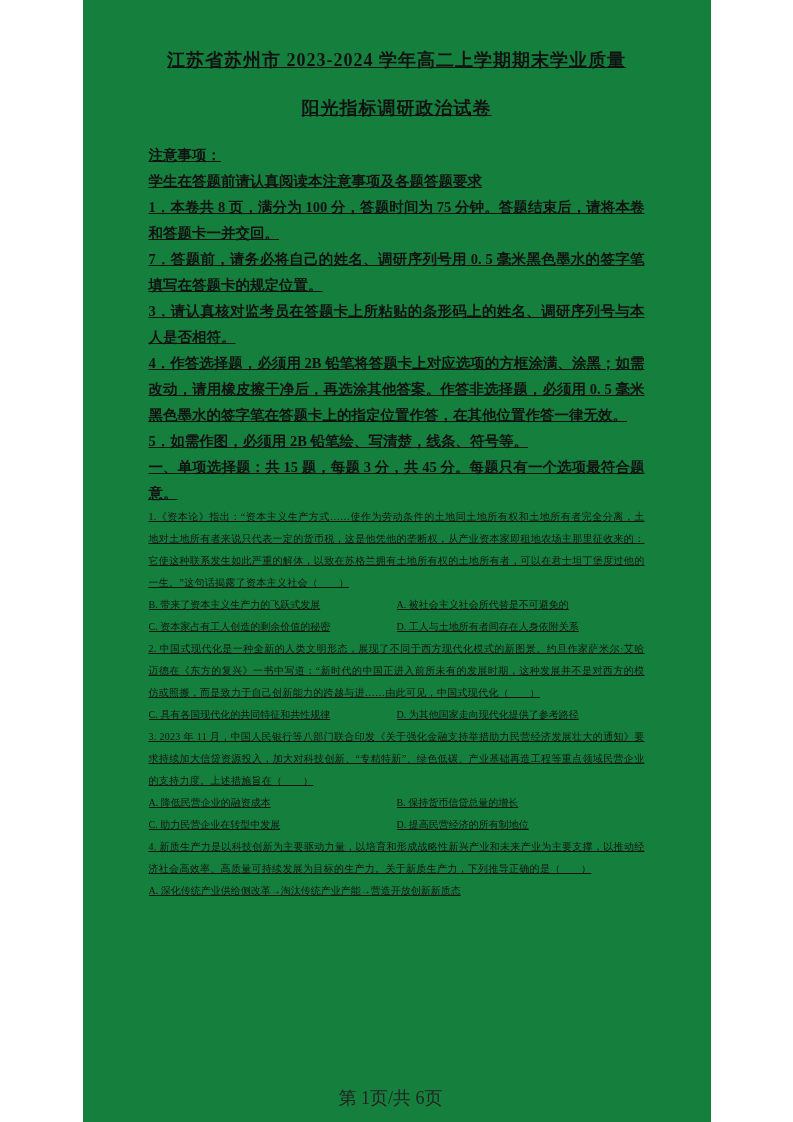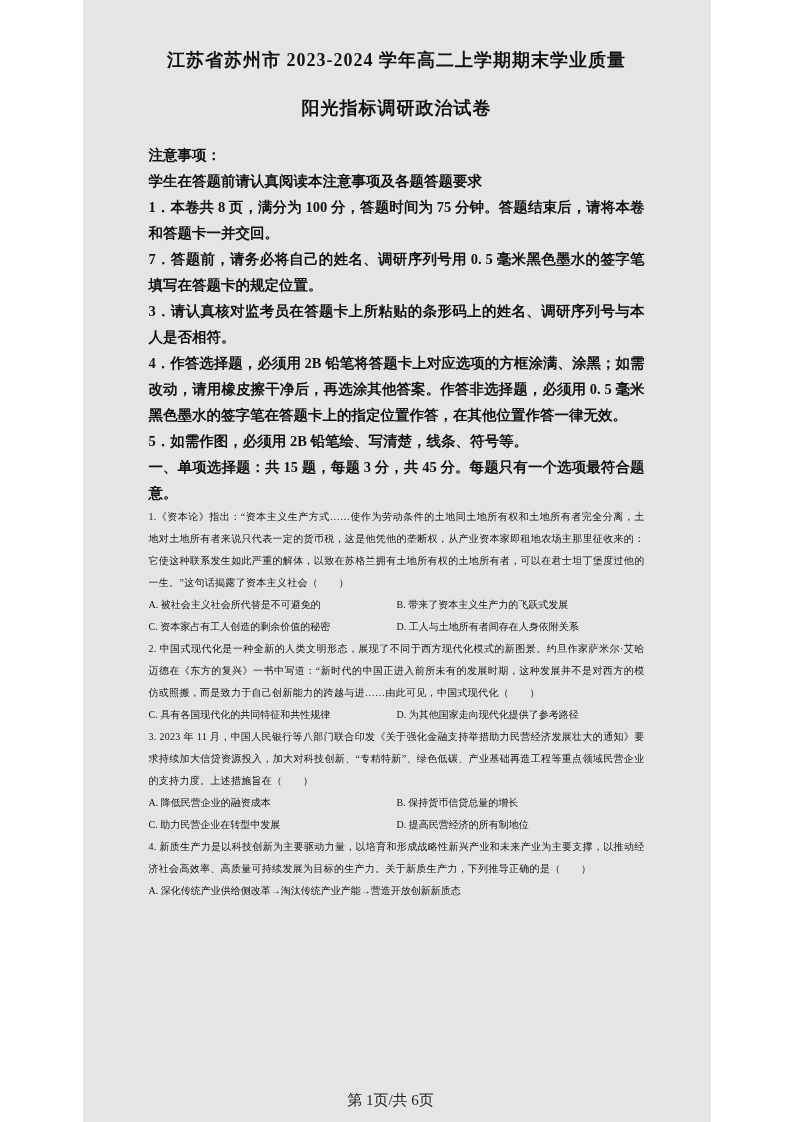--- a/index.html
+++ b/index.html
@@ -7,24 +7,25 @@
     padding: 0;
     background: #ffffff;
   }
   .page {
     position: relative;
     width: 628px;
     height: 1122px;
     margin: 0 auto;
     box-sizing: border-box;
     padding: 48px 66px 0 66px;
-    background: #e5e5e5;
+    background: #15803d;
     color: #121212;
     font-family: "Liberation Serif", serif;
     overflow: hidden;
+    text-decoration: underline;
   }
   .title {
     text-align: center;
     font-weight: 700;
     font-size: 18px;
     line-height: 24px;
     letter-spacing: 1px;
   }
   .title.first { margin: 0 0 24px 0; }
   .title.second { margin: 0 0 22px 0; }
@@ -56,21 +57,21 @@
     overflow: hidden;
   }
   .opt.full { grid-column: 1 / -1; }
 
   .footer {
     position: absolute;
     left: 0;
     right: 12px;
     bottom: 12px;
     text-align: center;
-    font-size: 15px;
+    font-size: 18px;
     color: #222;
   }
 </style>
 </head>
 <body>
 
 <div class="page">
 
   <h1 class="title first">江苏省苏州市 2023-2024 学年高二上学期期末学业质量</h1>
   <h1 class="title second">阳光指标调研政治试卷</h1>
@@ -84,22 +85,22 @@
     <p>4．作答选择题，必须用 2B 铅笔将答题卡上对应选项的方框涂满、涂黑；如需改动，请用橡皮擦干净后，再选涂其他答案。作答非选择题，必须用 0. 5 毫米黑色墨水的签字笔在答题卡上的指定位置作答，在其他位置作答一律无效。</p>
     <p>5．如需作图，必须用 2B 铅笔绘、写清楚，线条、符号等。</p>
     <p>一、单项选择题：共 15 题，每题 3 分，共 45 分。每题只有一个选项最符合题意。</p>
   </div>
 
   <div class="qa">
 
     <div class="question">
       <p class="stem">1.《资本论》指出：“资本主义生产方式……使作为劳动条件的土地同土地所有权和土地所有者完全分离，土地对土地所有者来说只代表一定的货币税，这是他凭他的垄断权，从产业资本家即租地农场主那里征收来的：它使这种联系发生如此严重的解体，以致在苏格兰拥有土地所有权的土地所有者，可以在君士坦丁堡度过他的一生。”这句话揭露了资本主义社会（　　）</p>
       <div class="options-grid">
+        <span class="opt">B. 带来了资本主义生产力的飞跃式发展</span>
         <span class="opt">A. 被社会主义社会所代替是不可避免的</span>
-        <span class="opt">B. 带来了资本主义生产力的飞跃式发展</span>
         <span class="opt">C. 资本家占有工人创造的剩余价值的秘密</span>
         <span class="opt">D. 工人与土地所有者间存在人身依附关系</span>
       </div>
     </div>
 
     <div class="question">
       <p class="stem">2. 中国式现代化是一种全新的人类文明形态，展现了不同于西方现代化模式的新图景。约旦作家萨米尔·艾哈迈德在《东方的复兴》一书中写道：“新时代的中国正进入前所未有的发展时期，这种发展并不是对西方的模仿或照搬，而是致力于自己创新能力的跨越与进……由此可见，中国式现代化（　　）</p>
       <div class="options-grid">
         <span class="opt">C. 具有各国现代化的共同特征和共性规律</span>
         <span class="opt">D. 为其他国家走向现代化提供了参考路径</span>

